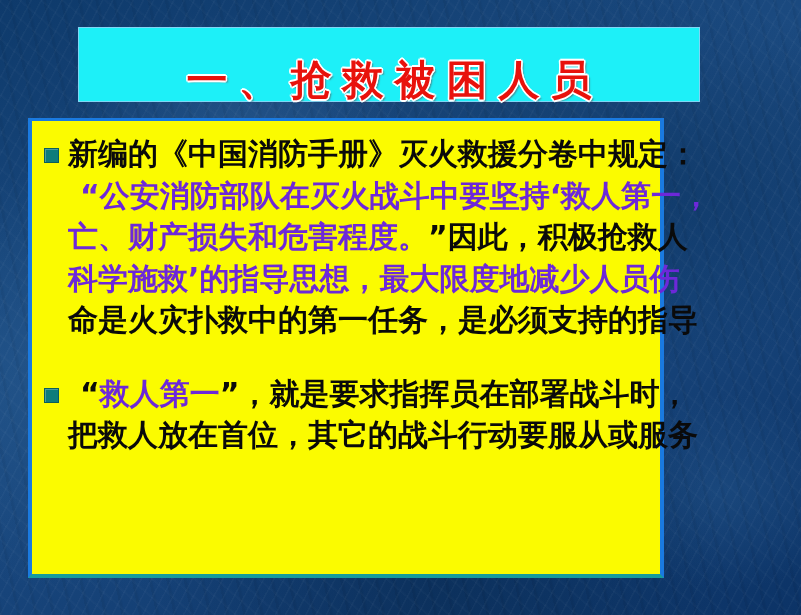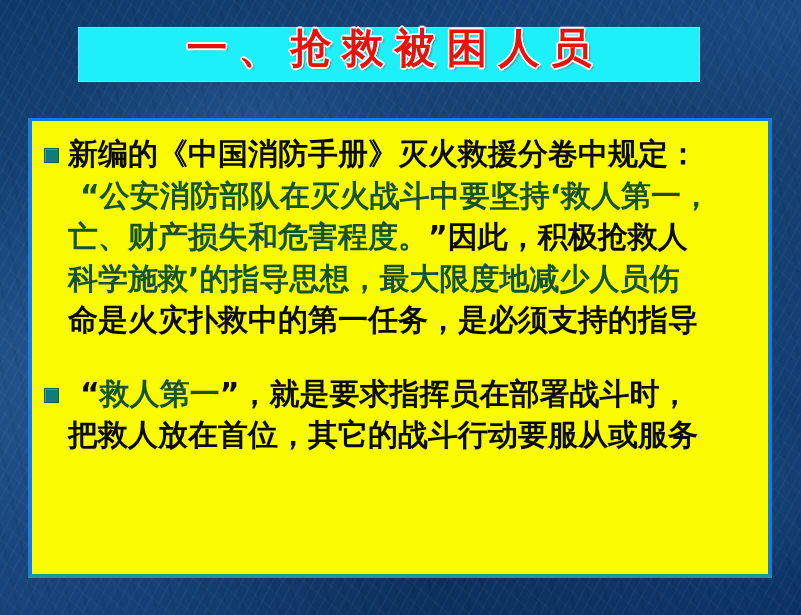--- a/index.html
+++ b/index.html
@@ -40,26 +40,26 @@
       repeating-linear-gradient(78deg, rgba(0,0,0,0.05) 0px, rgba(0,0,0,0.05) 2px, rgba(0,0,0,0) 4px, rgba(0,0,0,0) 17px);
     opacity: 0.85;
   }
 
   
   #title-box {
     position: absolute;
     left: 78px;
     top: 27px;
     width: 622px;
-    height: 55px;
+    height: 75px;
     background: #1df0f8;
     border: 1px solid #7fd6f5;
     box-sizing: border-box;
     display: flex;
-    align-items: flex-start;
+    align-items: flex-end;
     justify-content: center;
     z-index: 3;
   }
   #title-text {
     font-family: "DejaVu Serif", "Liberation Serif", serif;
     font-weight: bold;
     font-size: 41px;
     line-height: 1;
     letter-spacing: 11px;
     color: #e8120c;
@@ -71,21 +71,21 @@
        2.4px 2.4px 1.5px rgba(120,0,0,0.35);
     white-space: nowrap;
     padding-left: 11px;
   }
 
   
   #content-box {
     position: absolute;
     left: 28px;
     top: 118px;
-    width: 744px;
+    width: 636px;
     height: 460px;
     background: #fbfb00;
     border-left: 4px solid #1a7ae0;
     border-top: 3px solid #1a7ae0;
     border-right: 4px solid #1a7ae0;
     border-bottom: 4px solid #169c9c;
     box-sizing: border-box;
     z-index: 3;
     padding: 12px 6px 0 0;
   }
@@ -117,21 +117,21 @@
     margin: 0;
     padding-left: 36px;
     padding-right: 4px;
     letter-spacing: 0px;
   }
   .line {
     display: block;
     white-space: nowrap;
   }
   .line.indent { padding-left: 12px; }
-  .red { color: #14532d; }
+  .red { color: #6d28d9; }
   .blk { color: #0a0a0a; }
 </style>
 </head>
 <body>
 
 <div id="slide">
 
   <div id="title-box">
     <div id="title-text">一、抢救被困人员</div>
   </div>

